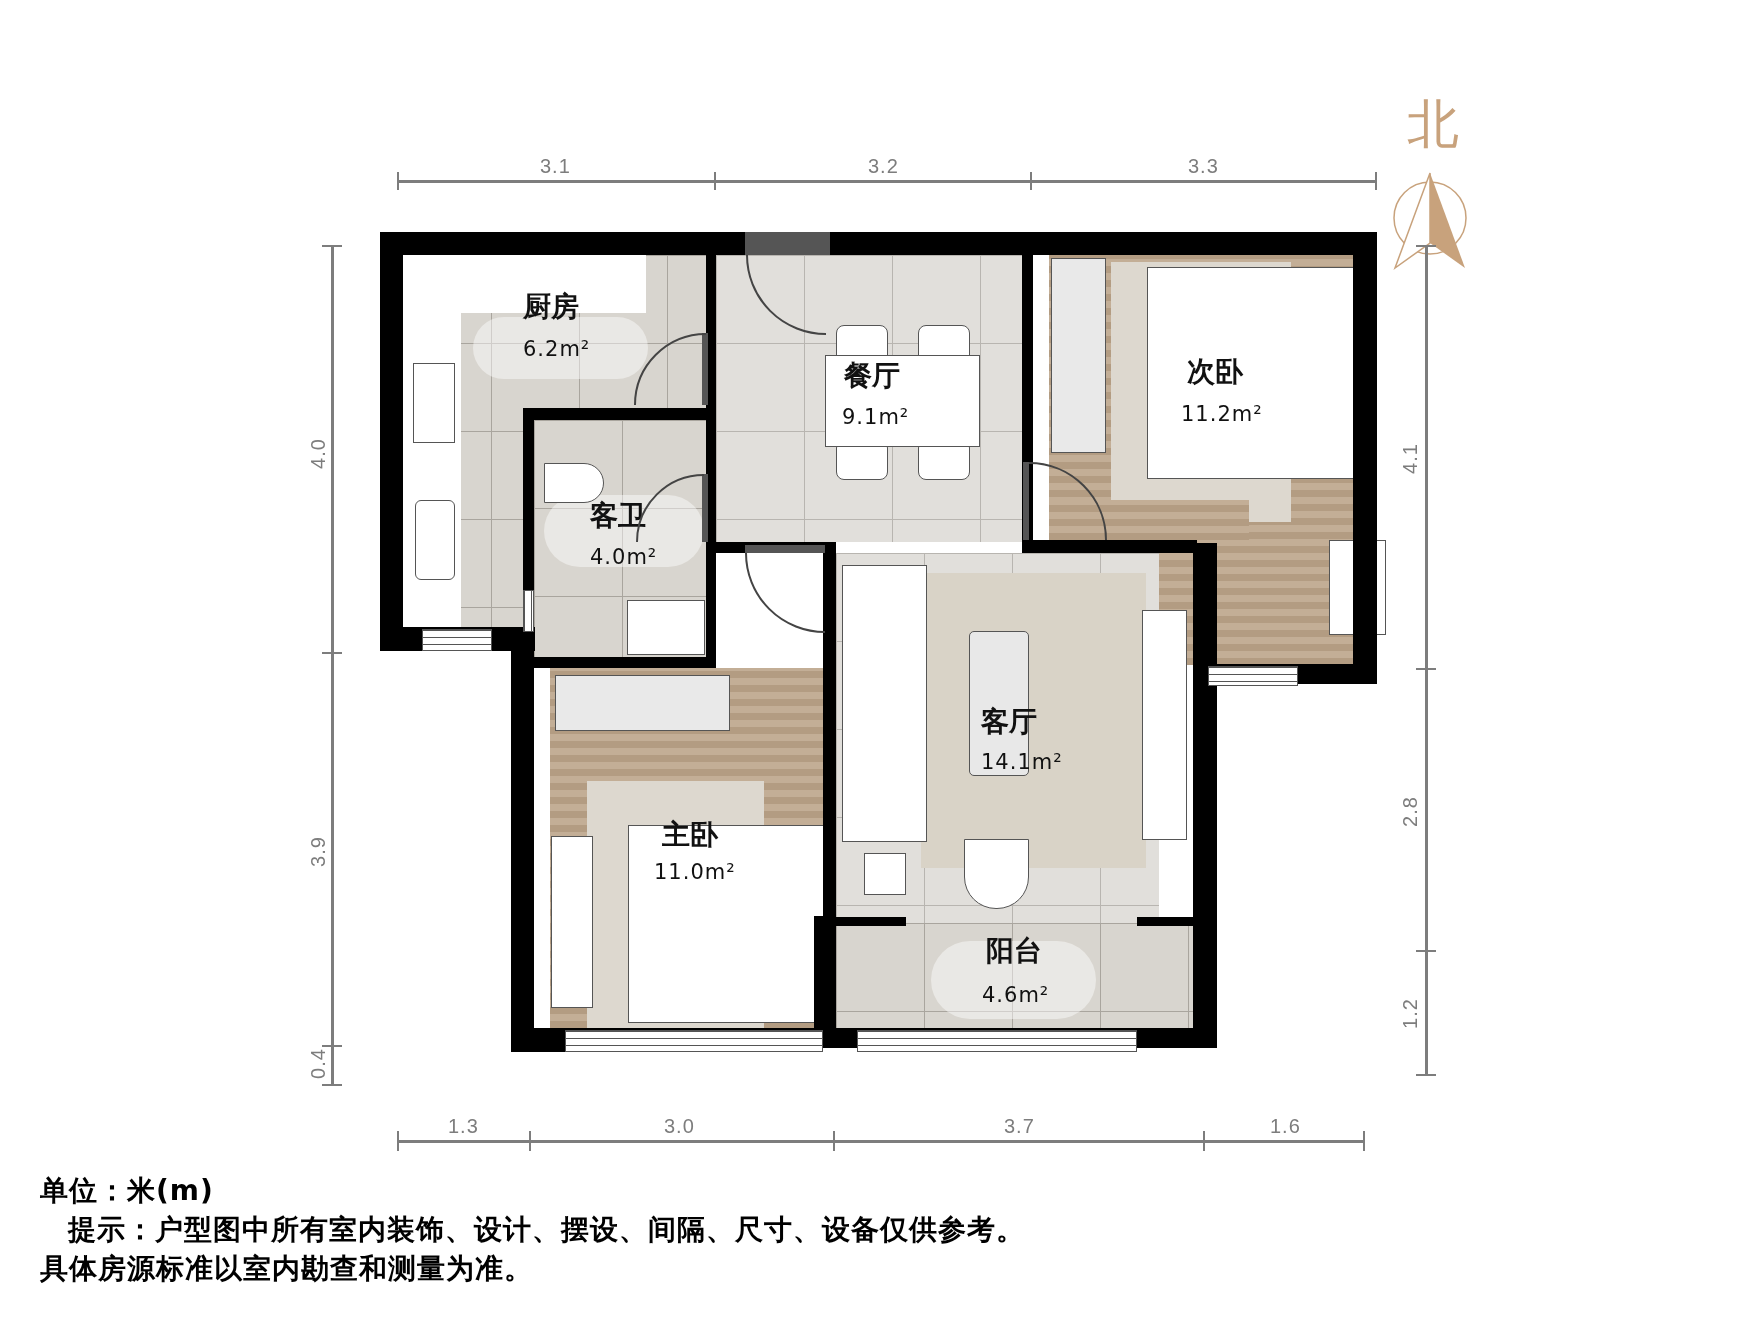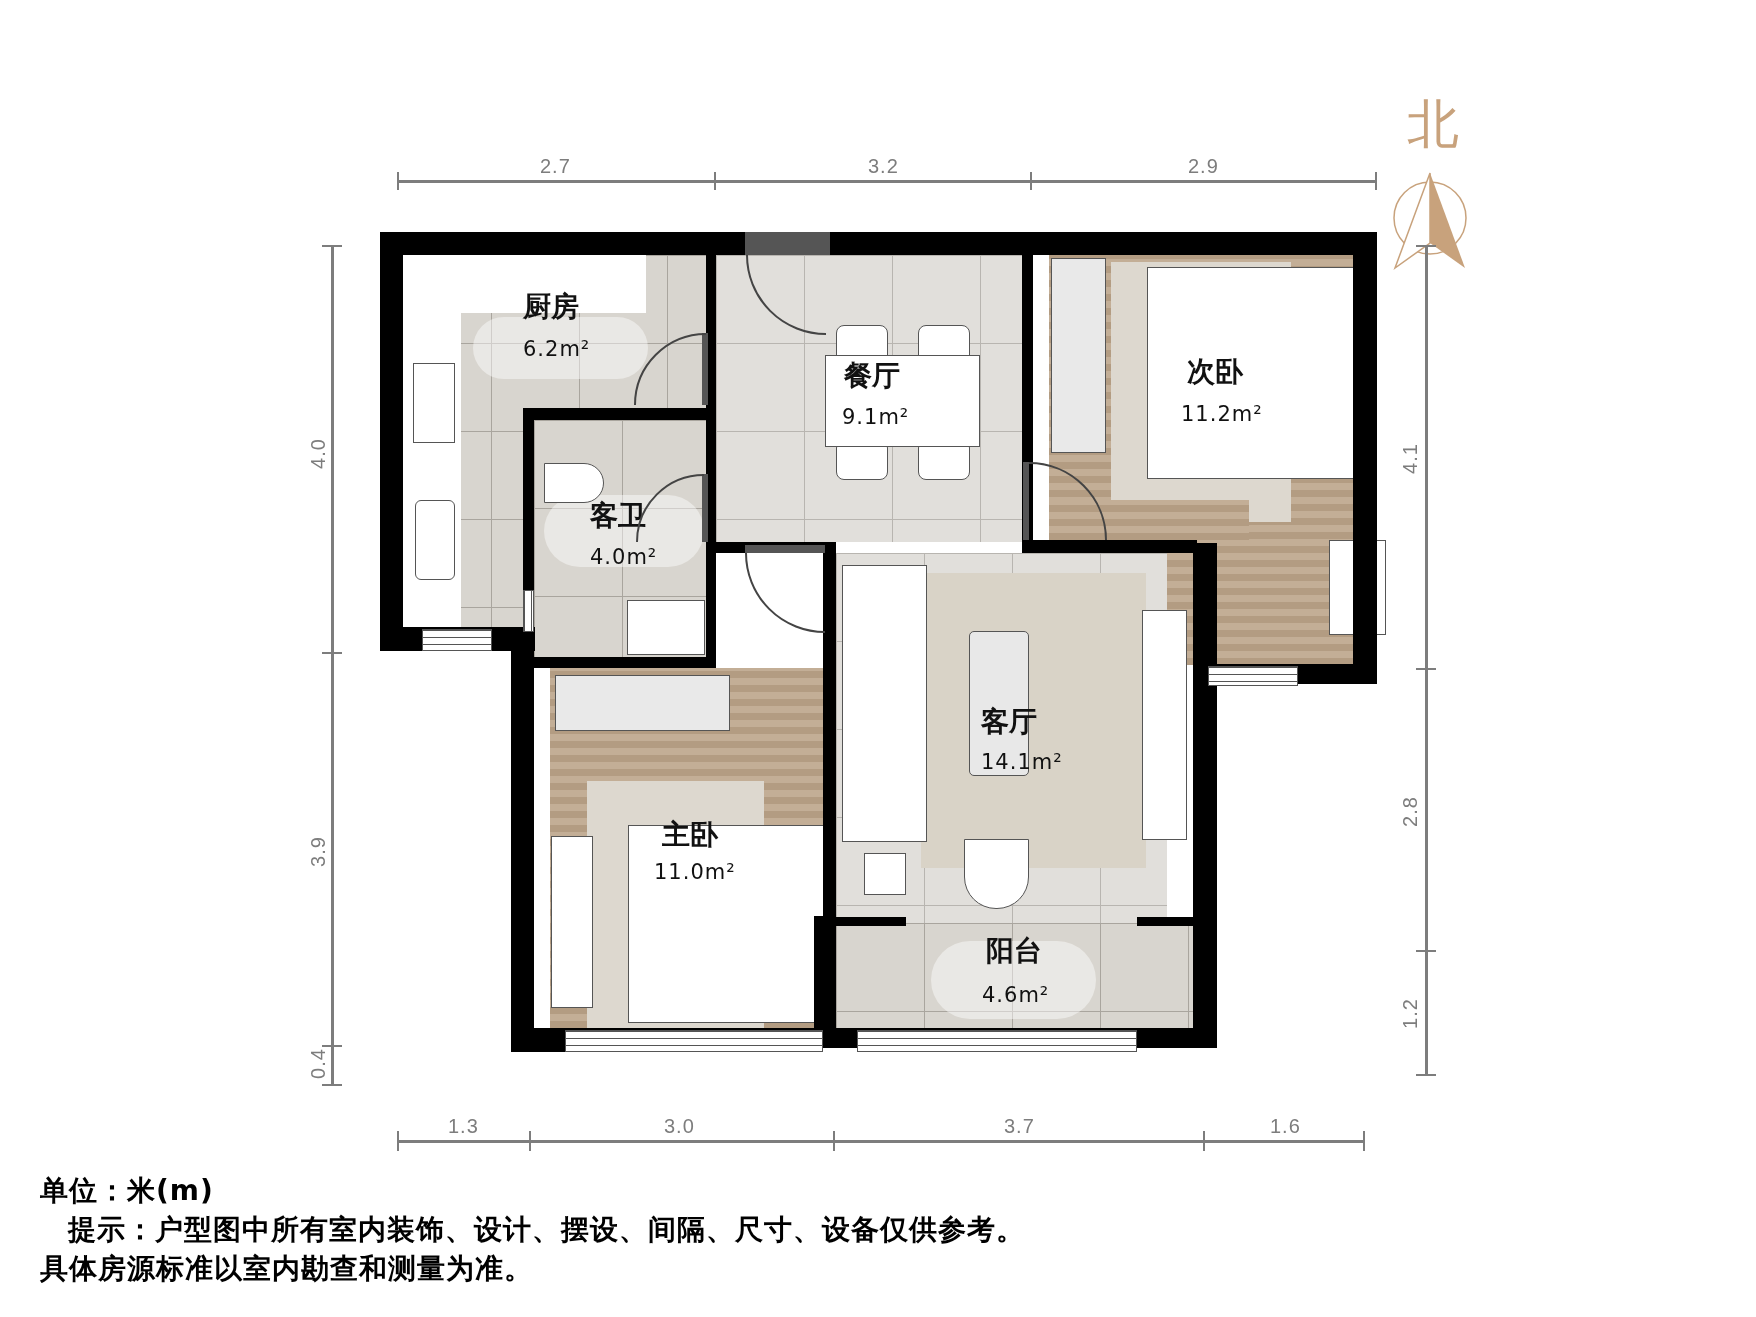--- a/index.html
+++ b/index.html
@@ -35,23 +35,23 @@
     <polygon points="45,5 80,100 45,75" fill="#c8a27c"></polygon>
   </svg>
 </div>
 
 <div>
   <div class="dim-line" style="left:398px;top:180px;width:979px;height:3px;"></div>
   <div class="dim-line" style="left:397px;top:172px;width:2px;height:18px;"></div>
   <div class="dim-line" style="left:714px;top:172px;width:2px;height:18px;"></div>
   <div class="dim-line" style="left:1030px;top:172px;width:2px;height:18px;"></div>
   <div class="dim-line" style="left:1375px;top:172px;width:2px;height:18px;"></div>
-  <div class="dim-label" style="left:540px;top:155px;">2.7</div>
+  <div class="dim-label" style="left:540px;top:155px;">3.1</div>
   <div class="dim-label" style="left:868px;top:155px;">3.2</div>
-  <div class="dim-label" style="left:1188px;top:155px;">2.9</div>
+  <div class="dim-label" style="left:1188px;top:155px;">3.3</div>
 </div>
 
 <div>
   <div class="dim-line" style="left:398px;top:1140px;width:967px;height:3px;"></div>
   <div class="dim-line" style="left:397px;top:1131px;width:2px;height:20px;"></div>
   <div class="dim-line" style="left:529px;top:1131px;width:2px;height:20px;"></div>
   <div class="dim-line" style="left:833px;top:1131px;width:2px;height:20px;"></div>
   <div class="dim-line" style="left:1203px;top:1131px;width:2px;height:20px;"></div>
   <div class="dim-line" style="left:1363px;top:1131px;width:2px;height:20px;"></div>
   <div class="dim-label" style="left:448px;top:1115px;">1.3</div>
@@ -123,21 +123,21 @@
 
   <div class="room floor-wood" style="left:534px;top:668px;width:289px;height:360px;">
     <div class="furn" style="left:5px;top:7px;width:175px;height:56px;background:#e9e9e9;"></div>
     <div class="abs" style="left:37px;top:113px;width:177px;height:260px;background:#ddd8cf;"></div>
     <div class="furn" style="left:78px;top:157px;width:207px;height:198px;"></div>
     <div class="furn" style="left:1px;top:168px;width:42px;height:172px;"></div>
     <div class="room-name" style="left:112px;top:148px;">主卧</div>
     <div class="room-area" style="left:104px;top:192px;">11.0m²</div>
   </div>
 
-  <div class="room floor-marble" style="left:836px;top:553px;width:323px;height:370px;padding-left:8px;">
+  <div class="room floor-marble" style="left:836px;top:553px;width:323px;height:370px;">
     <div class="abs" style="left:85px;top:20px;width:225px;height:295px;background:#d9d3c7;"></div>
     <div class="furn" style="left:6px;top:12px;width:85px;height:277px;"></div>
     <div class="furn" style="left:133px;top:78px;width:60px;height:145px;background:#e8e8e8;border-radius:5px;"></div>
     <div class="furn" style="left:306px;top:57px;width:45px;height:230px;"></div>
     <div class="furn" style="left:128px;top:286px;width:65px;height:70px;border-radius:0 0 32px 32px;"></div>
     <div class="furn" style="left:28px;top:300px;width:42px;height:42px;"></div>
     <div class="room-name" style="left:145px;top:150px;">客厅</div>
     <div class="room-area" style="left:145px;top:197px;">14.1m²</div>
   </div>
 

